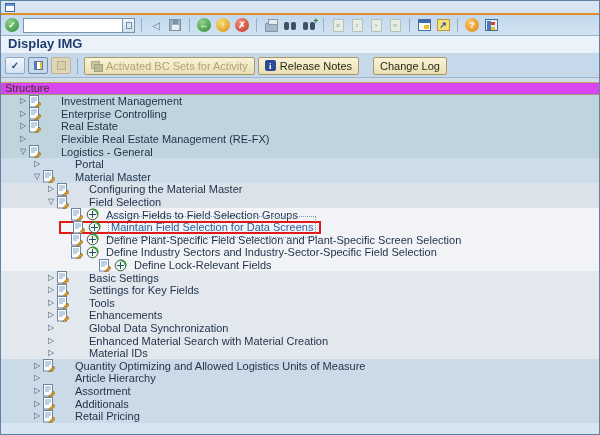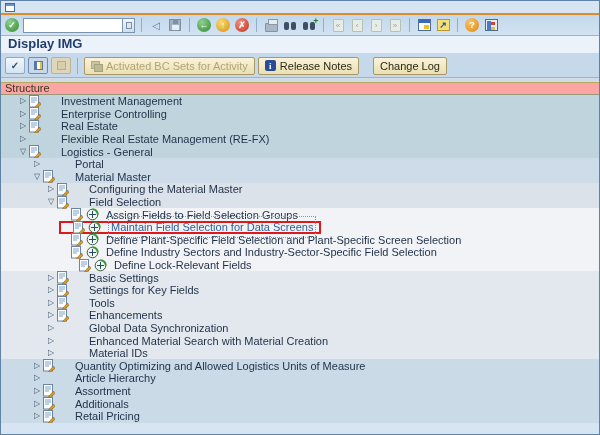--- a/index.html
+++ b/index.html
@@ -61,21 +61,21 @@
   .sap-btn.disabled { color:#b0a478; }
   .sap-btn .chip { width:11px; height:9px; position:relative; }
   .sap-btn .chip::before { content:''; position:absolute; left:0; top:0; width:7px; height:6px; background:#c9c4a4; border:1px solid #b0aa86; }
   .sap-btn .chip::after { content:''; position:absolute; left:3px; top:3px; width:7px; height:6px; background:#bdb896; border:1px solid #a8a27c; }
   .sap-btn .info { width:11px; height:11px; background:#2a4a9a; border-radius:2px; color:#fff; font-size:9px; font-weight:bold; font-family:"Liberation Serif",serif; display:flex; align-items:center; justify-content:center; }
   .btn-gap { width:8px; }
 
   .gap-strip { height:4px; background:#d2dce6; }
 
   
-  .structure-header { height:13px; background:#fca5a5; border-top:1px solid #b8a860; border-bottom:1px solid #9a9a7a; font-size:11px; color:#3a3520; padding-left:4px; line-height:11px; }
+  .structure-header { height:13px; background:#d946ef; border-top:1px solid #b8a860; border-bottom:1px solid #9a9a7a; font-size:11px; color:#3a3520; padding-left:4px; line-height:11px; }
   .tree { height:328px; overflow:hidden; background:#cbdae7; }
   .trow { height:12.6px; display:flex; align-items:center; font-size:11px; color:#1f3048; white-space:nowrap; }
   .sa { background:#c0d4de; } .sb { background:#cddce8; } .sc { background:#dce2ea; }
   .sd { background:#f1f3f6; } .se { background:#e2e8ee; } .sf { background:#cbdae7; }
   .arr { flex:0 0 12px; width:12px; text-align:center; font-size:8px; color:#44586c; line-height:1; }
   .docslot { flex:0 0 14px; width:14px; display:flex; align-items:center; }
   .actslot { flex:0 0 15px; width:15px; display:flex; align-items:center; margin-left:1px; }
   .tlabel { margin-left:18px; }
   .trow.activity .tlabel { margin-left:5px; }
   .tlabel.sel { color:#2a5f9e; border:1px dotted #7a9ab8; padding:4px 2px; }
@@ -364,21 +364,21 @@
         <span class="actslot">
           <svg width="13" height="13" viewBox="0 0 13 13">
     <circle cx="6.5" cy="6.5" r="5.3" fill="#eef6ee" stroke="#3a5a3a"></circle>
     <path d="M6.5 1.2 A5.3 5.3 0 0 1 11.8 6.5" fill="none" stroke="#3a9a3a" stroke-width="2"></path>
     <line x1="6.5" y1="3" x2="6.5" y2="10" stroke="#2a4a6a"></line>
     <line x1="3" y1="6.5" x2="10" y2="6.5" stroke="#2a4a6a"></line>
   </svg>
         </span>
         <span class="tlabel">Define Industry Sectors and Industry-Sector-Specific Field Selection</span>
       </div>
-      <div class="trow sd activity" style="padding-left: 66px;">
+      <div class="trow sd activity" style="padding-left: 86px;">
         <span class="arr"></span>
         <span class="docslot">
           <svg width="12" height="13" viewBox="0 0 12 13">
     <rect x="0.5" y="0.5" width="9" height="11.5" fill="#ffffff" stroke="#6b85a0"></rect>
     <line x1="2" y1="3" x2="8" y2="3" stroke="#7aa0c8"></line>
     <line x1="2" y1="5" x2="8" y2="5" stroke="#7aa0c8"></line>
     <line x1="2" y1="7" x2="6" y2="7" stroke="#7aa0c8"></line>
     <path d="M5.5 12.5 L10.5 7 L12 9.5 L7.5 13 Z" fill="#d99a2b" stroke="#7a5a10" stroke-width="0.5"></path>
   </svg>
         </span>

